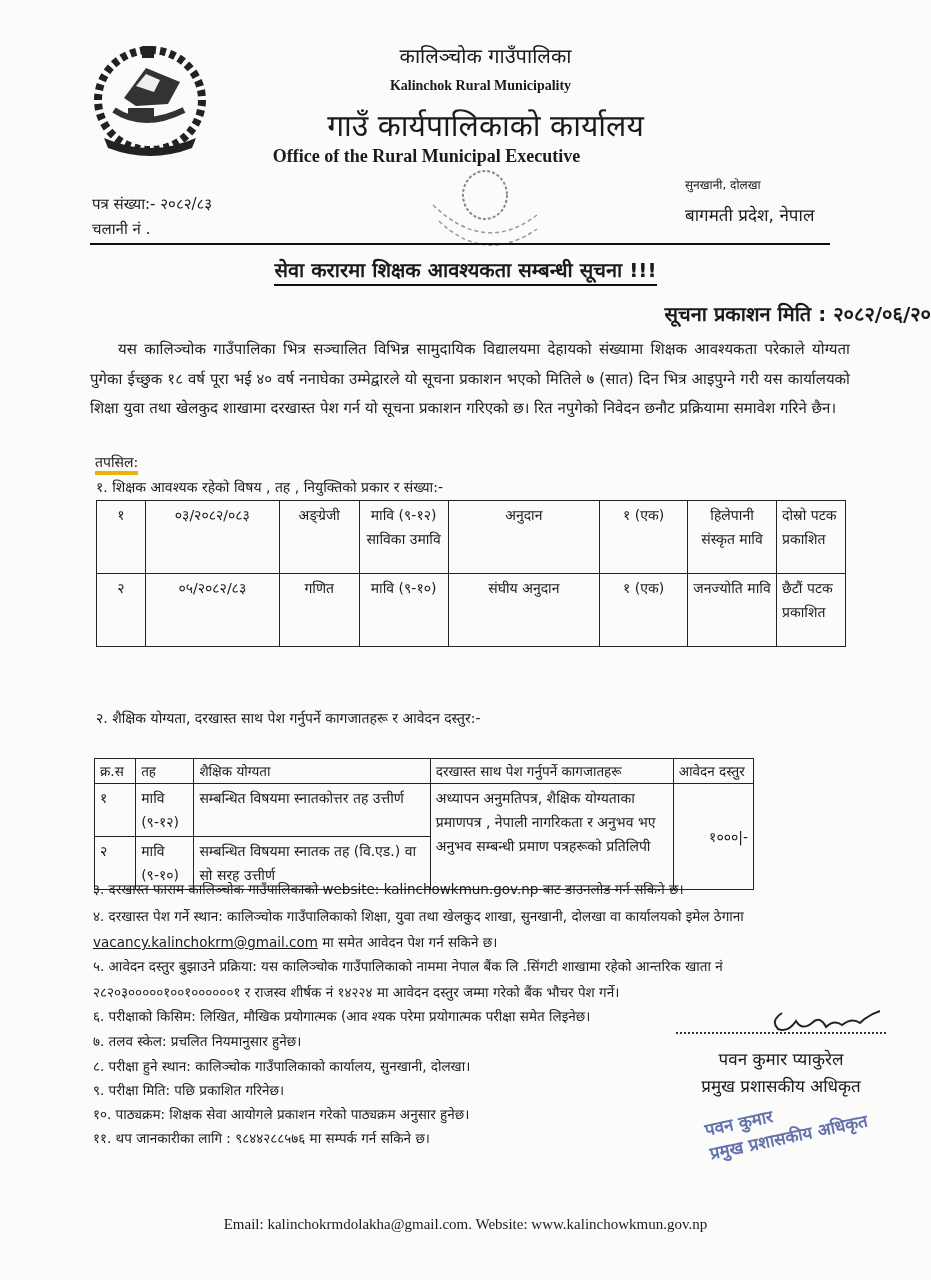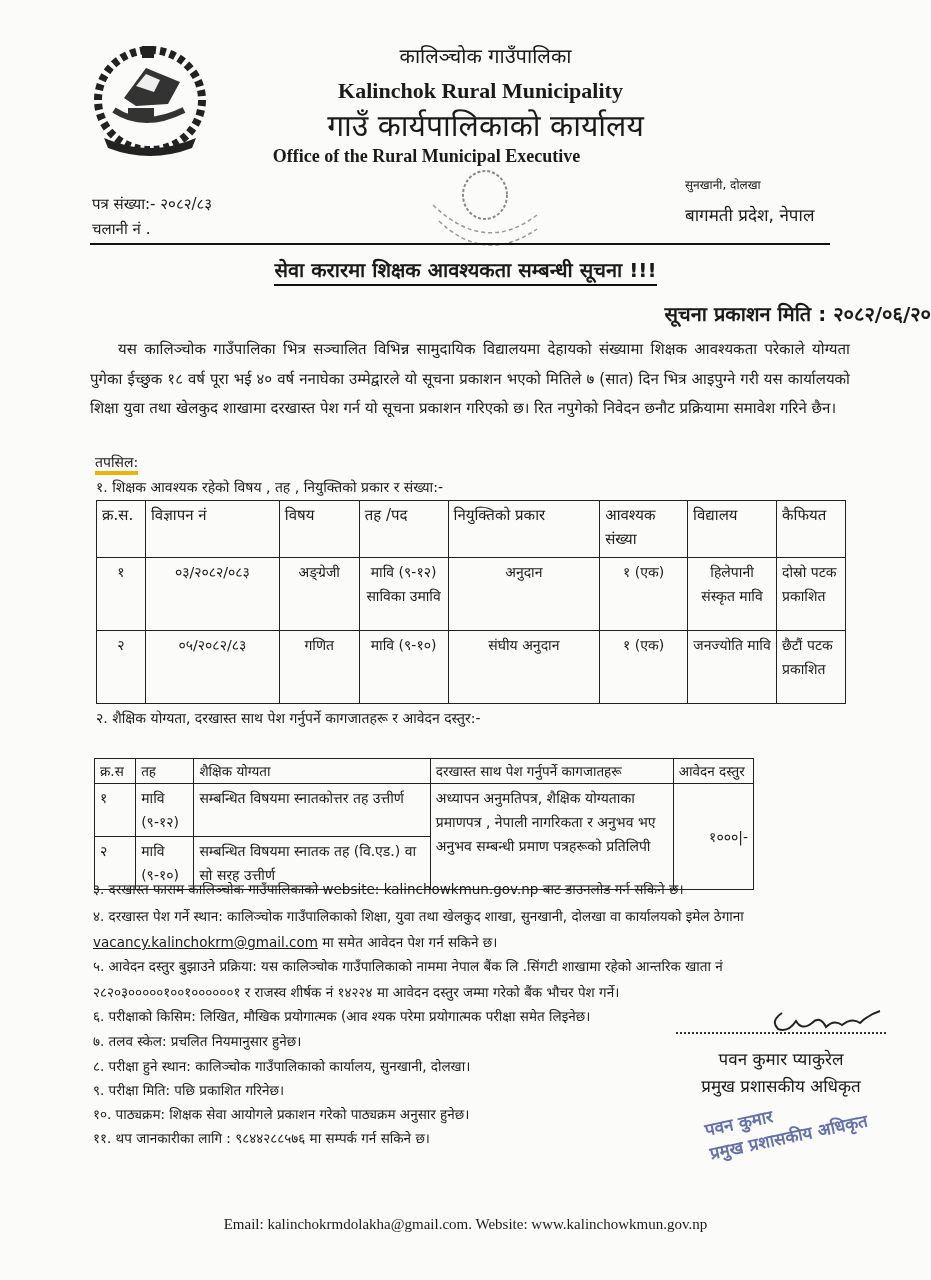--- a/index.html
+++ b/index.html
@@ -7,21 +7,21 @@
     width: 931px; height: 1280px; background: #fbfbfa; position: relative; overflow: hidden;
     font-family: "DejaVu Sans", sans-serif; color: #1a1a1a;
   }
   .abs { position: absolute; }
   .serif { font-family: "Liberation Serif", "DejaVu Serif", serif; }
   .dev { font-family: "DejaVu Sans", sans-serif; }
 
   
   #logo { left: 84px; top: 40px; width: 132px; height: 120px; }
   #h-np1 { left: 0; width: 931px; top: 42px; text-align: center; font-size: 20px; padding-left: 40px; box-sizing: border-box; }
-  #h-en1 { left: 0; width: 931px; top: 78px; text-align: center; font-size: 22px; font-weight: bold; padding-left: 30px; box-sizing: border-box; }
+  #h-en1 { left: 0; width: 931px; top: 78px; text-align: center; font-size: 14px; font-weight: bold; padding-left: 30px; box-sizing: border-box; }
   #h-np2 { left: 0; width: 931px; top: 104px; text-align: center; font-size: 30px; padding-left: 40px; box-sizing: border-box; }
   #h-en2 { left: 0; width: 853px; top: 146px; text-align: center; font-size: 18px; font-weight: bold; box-sizing: border-box; }
   #ref-no { left: 92px; top: 193px; font-size: 15px; }
   #chalani { left: 92px; top: 218px; font-size: 15px; }
   #addr1 { left: 685px; top: 176px; font-size: 12px; }
   #addr2 { left: 685px; top: 203px; font-size: 17px; }
   #rule-top { left: 90px; top: 243px; width: 740px; height: 2px; background: #111; }
   #stamp { left: 425px; top: 165px; width: 120px; height: 100px; }
 
   
@@ -106,30 +106,20 @@
     <col style="width:49px">
       <col style="width:134px">
       <col style="width:80px">
       <col style="width:89px">
     <col style="width:152px">
       <col style="width:88px">
       <col style="width:89px">
       <col style="width:69px">
   </colgroup>
   <tbody>
-      <tr>
-    <th>क्र.स.</th>
-    <th>विज्ञापन नं</th>
-    <th>विषय</th>
-    <th>तह /पद</th>
-    <th>नियुक्तिको प्रकार</th>
-    <th>आवश्यक संख्या</th>
-    <th>विद्यालय</th>
-    <th>कैफियत</th>
-  </tr>
   <tr>
     <td>१</td>
     <td>०३/२०८२/०८३</td>
     <td>अङ्ग्रेजी</td>
     <td>मावि (९-१२) साविका उमावि</td>
     <td>अनुदान</td>
     <td>१ (एक)</td>
     <td>हिलेपानी संस्कृत मावि</td>
     <td class="rem">दोस्रो पटक प्रकाशित</td>
   </tr>

